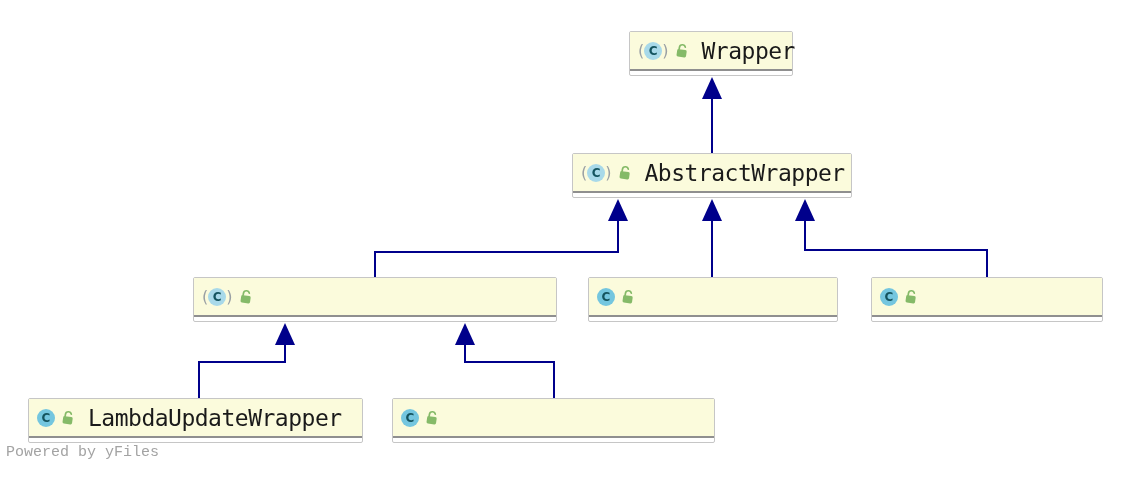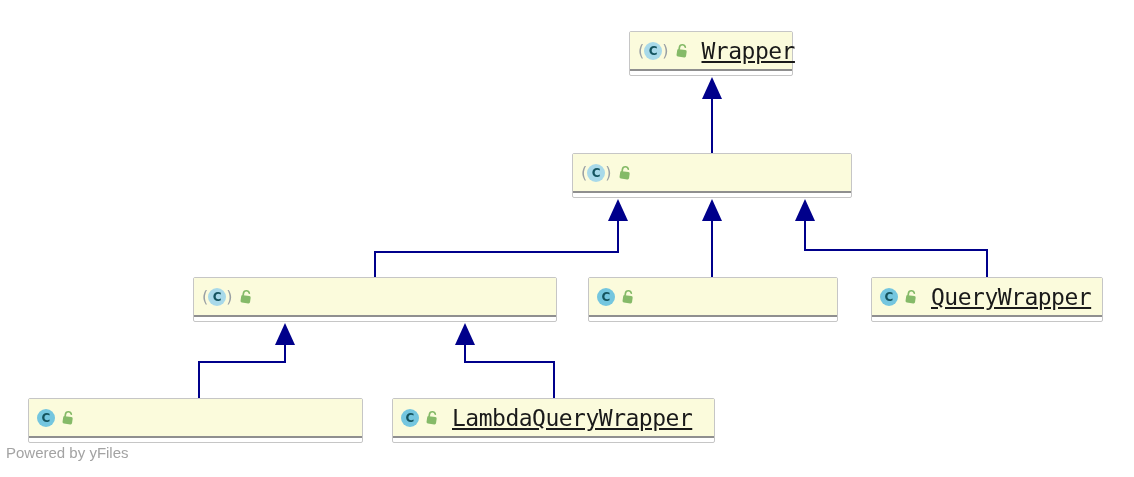--- a/index.html
+++ b/index.html
@@ -77,27 +77,26 @@
     display: inline-flex;
     margin-left: 5px;
     flex: none;
     transform: rotate(8deg);
   }
   .lbl {
     margin-left: 13px;
     font-size: 23px;
     letter-spacing: -0.5px;
     color: var(--text, #1a1a1a);
-    text-decoration: underline;
   }
   .watermark {
     position: absolute;
     left: 6px;
     top: 444px;
-    font-family: Liberation Sans, sans-serif;
+    font-family: Liberation Mono, monospace;
     font-size: 15px;
     color: var(--watermark-color, #a3a3a3);
     cursor: pointer;
   }
 </style>
 </head>
 <body>
 
 <div class="canvas">
 
@@ -151,20 +150,21 @@
         <span class="paren">(</span>
           <span class="ccirc">C</span>
           <span class="paren">)</span>
       </span>
       <span class="lock">
         <svg width="15" height="15" viewBox="0 0 15 15">
             <rect x="3.2" y="6.5" width="9.6" height="7.5" rx="1.6" fill="var(--lock-green)"></rect>
             <path d="M5 6.5 V4.6 a3 3 0 0 1 5.8 -1" fill="none" stroke="var(--lock-green)" stroke-width="1.7" stroke-linecap="round"></path>
           </svg>
       </span>
+      <span class="lbl">AbstractWrapper</span>
     </div>
   </div>
 
   <div class="node abstract" style="left:193px;top:277px;width:364px;height:45px">
     <div class="hdr">
       <span class="cicon">
         <span class="paren">(</span>
           <span class="ccirc">C</span>
           <span class="paren">)</span>
       </span>
@@ -195,48 +195,47 @@
     <div class="hdr">
       <span class="cicon">
         <span class="ccirc">C</span>
       </span>
       <span class="lock">
         <svg width="15" height="15" viewBox="0 0 15 15">
             <rect x="3.2" y="6.5" width="9.6" height="7.5" rx="1.6" fill="var(--lock-green)"></rect>
             <path d="M5 6.5 V4.6 a3 3 0 0 1 5.8 -1" fill="none" stroke="var(--lock-green)" stroke-width="1.7" stroke-linecap="round"></path>
           </svg>
       </span>
-      <span class="lbl">QueryWrapper</span>
     </div>
   </div>
 
   <div class="node concrete" style="left:28px;top:398px;width:335px;height:45px">
     <div class="hdr">
       <span class="cicon">
         <span class="ccirc">C</span>
       </span>
       <span class="lock">
         <svg width="15" height="15" viewBox="0 0 15 15">
             <rect x="3.2" y="6.5" width="9.6" height="7.5" rx="1.6" fill="var(--lock-green)"></rect>
             <path d="M5 6.5 V4.6 a3 3 0 0 1 5.8 -1" fill="none" stroke="var(--lock-green)" stroke-width="1.7" stroke-linecap="round"></path>
           </svg>
       </span>
+      <span class="lbl">LambdaUpdateWrapper</span>
     </div>
   </div>
 
   <div class="node concrete" style="left:392px;top:398px;width:323px;height:45px">
     <div class="hdr">
       <span class="cicon">
         <span class="ccirc">C</span>
       </span>
       <span class="lock">
         <svg width="15" height="15" viewBox="0 0 15 15">
             <rect x="3.2" y="6.5" width="9.6" height="7.5" rx="1.6" fill="var(--lock-green)"></rect>
             <path d="M5 6.5 V4.6 a3 3 0 0 1 5.8 -1" fill="none" stroke="var(--lock-green)" stroke-width="1.7" stroke-linecap="round"></path>
           </svg>
       </span>
-      <span class="lbl">LambdaQueryWrapper</span>
     </div>
   </div>
 
   <div class="watermark">Powered by yFiles</div>
 
 </div>
 
 </body></html>

